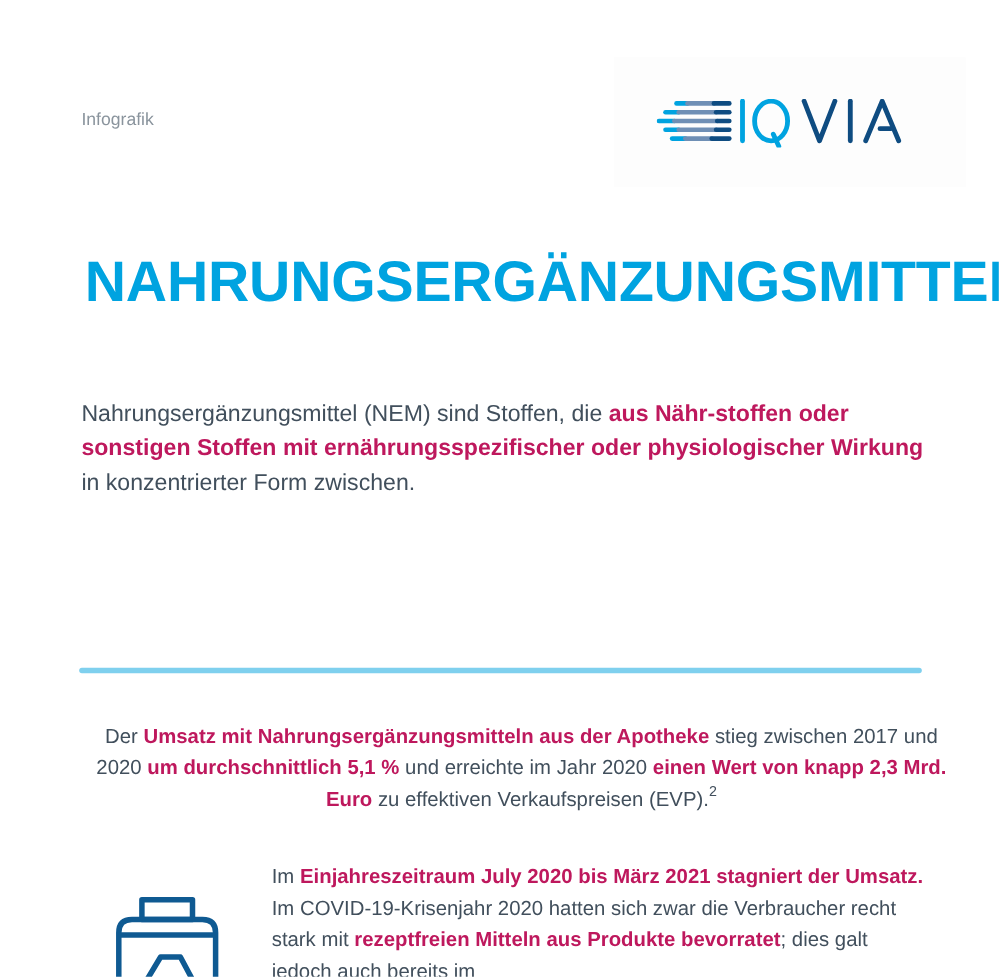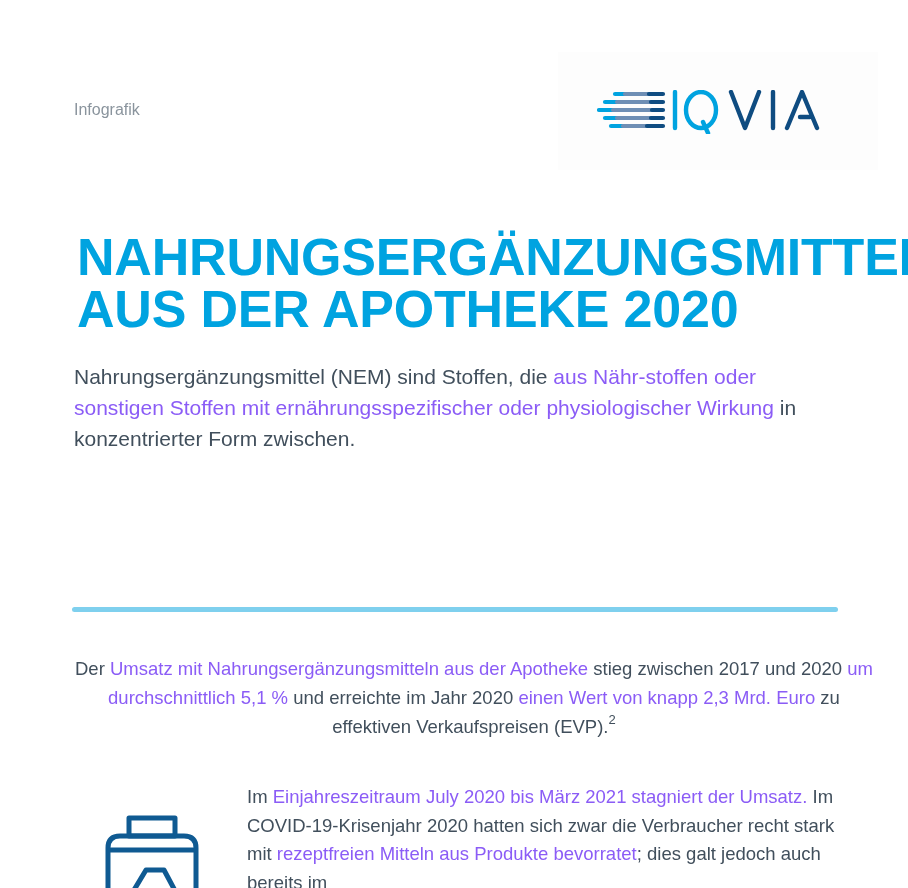--- a/index.html
+++ b/index.html
@@ -33,21 +33,21 @@
       color: #00a3e0;
       letter-spacing: -0.2px;
     }
     .title span { display: block; }
 
     .para {
       position: absolute; left: 74px;
       font-size: 21px; line-height: 31px;
       color: #414f5c;
     }
-    .para b { font-weight: normal; color: #8b5cf6; }
+    .para b { font-weight: bold; color: #be185d; }
     .para sup { font-size: 13px; vertical-align: 9px; line-height: 0; }
 
     .p1 { top: 361px; width: 770px; }
     .p2 { top: 478px; width: 770px; }
 
     .divider {
       position: absolute; left: 72px; top: 607px;
       width: 766px; height: 5px;
       background: #7fd0ee; border-radius: 3px;
     }
@@ -99,21 +99,20 @@
       <line x1="106" y1="32" x2="111" y2="43" stroke="#00a3e0"></line>
       <polyline points="134,2 148,38 162,2" stroke="#0f4c81"></polyline>
       <line x1="176" y1="2" x2="176" y2="38" stroke="#0f4c81"></line>
       <polyline points="190,38 205,2 220,38" stroke="#0f4c81"></polyline>
       <line x1="203" y1="27" x2="213" y2="27" stroke="#0f4c81"></line>
     </g>
   </svg>
 
   <h1 class="title">
     <span>NAHRUNGSERGÄNZUNGSMITTEL</span>
-    <span>AUS DER APOTHEKE 2020</span>
   </h1>
 
   <p class="para p1"><span>Nahrungsergänzungsmittel (NEM) sind Stoffen, die </span><b>aus Nähr-stoffen oder sonstigen Stoffen mit ernährungsspezifischer oder physiologischer Wirkung</b><span> in konzentrierter Form zwischen.</span></p>
 
 
   <div class="divider"></div>
 
   <p class="para p3"><span>Der </span><b>Umsatz mit Nahrungsergänzungsmitteln aus der Apotheke</b><span> stieg zwischen 2017 und 2020 </span><b>um durchschnittlich 5,1 %</b><span> und erreichte im Jahr 2020 </span><b>einen Wert von knapp 2,3 Mrd. Euro</b><span> zu effektiven Verkaufspreisen (EVP).</span><sup>2</sup></p>
 
   <svg class="icon-jar" viewBox="0 0 104 90" xmlns="http://www.w3.org/2000/svg">

